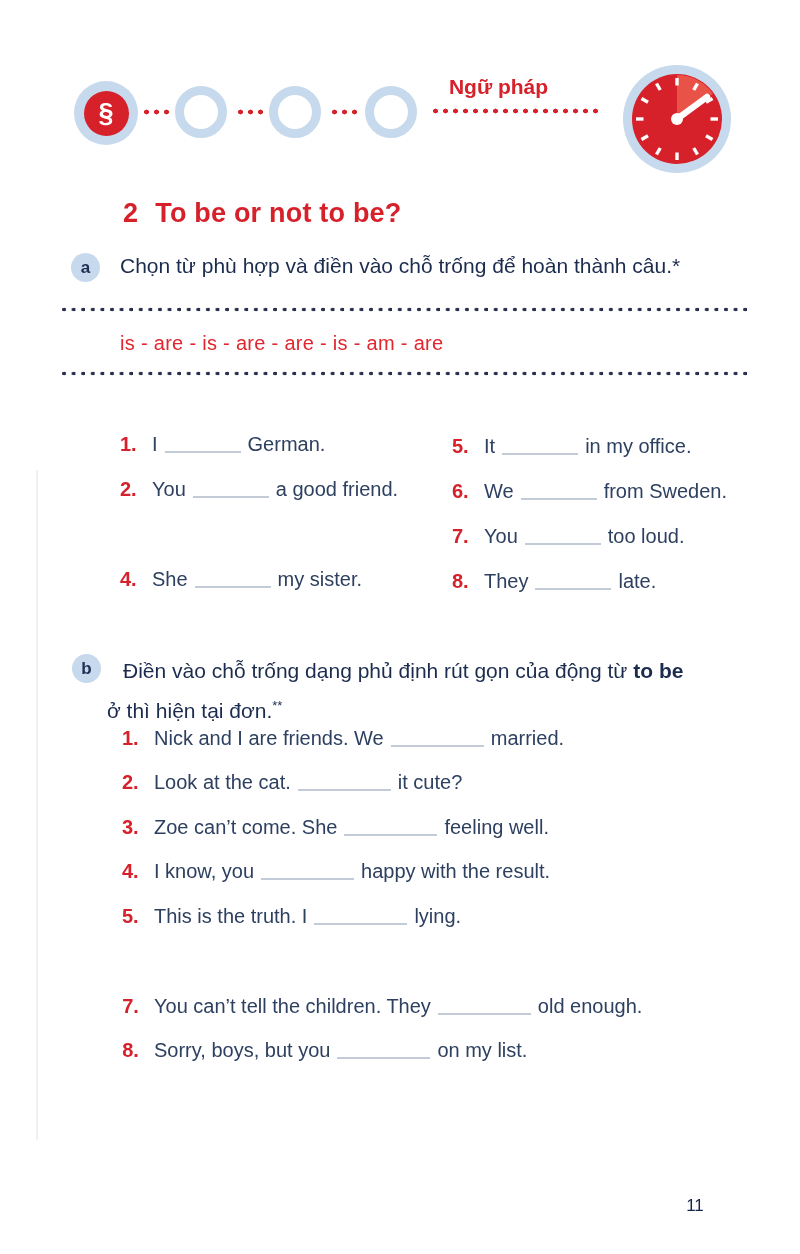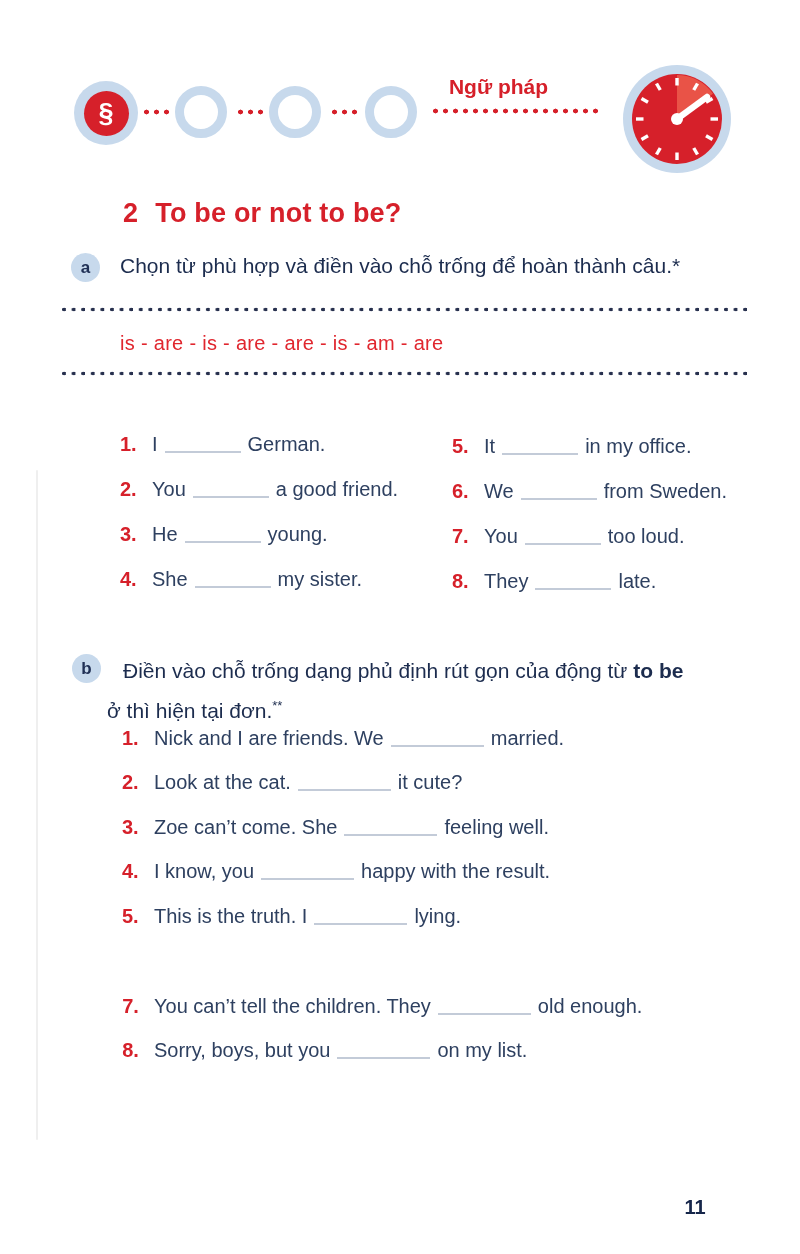--- a/index.html
+++ b/index.html
@@ -90,21 +90,21 @@
   .b-row.shift .num{width:47px;}
   .blank{
     display:inline-block;height:15px;position:relative;top:2px;
     border-bottom:2px solid #c3cbd8;margin:0 7px;
   }
   .blank-a{width:76px;}
   .blank-b{width:93px;}
   
   .page-num{
     position:absolute;left:678px;top:1196px;width:34px;text-align:center;
-    color:#16264a;font-size:20px;font-weight:bold;
+    color:#16264a;font-size:17px;font-weight:normal;
   }
   .edge-line{
     position:absolute;left:36px;top:470px;width:2px;height:670px;
     background:rgba(120,120,125,0.12);border-radius:2px;
   }
 </style>
 </head>
 <body>
 
 <div class="page">
@@ -158,23 +158,20 @@
   <div class="dotline dl1"></div>
   <div class="word-bank">is - are - is - are - are - is - am - are</div>
   <div class="dotline dl2"></div>
 
   <div class="item-row a-left" style="top:433px">
     <span class="num">1.</span><span>I</span><span class="blank blank-a"></span><span>German.</span>
   </div>
   <div class="item-row a-left" style="top:478px">
     <span class="num">2.</span><span>You</span><span class="blank blank-a"></span><span>a good friend.</span>
   </div>
-  <div class="item-row a-left" style="top:523px">
-    <span class="num">3.</span><span>He</span><span class="blank blank-a"></span><span>young.</span>
-  </div>
   <div class="item-row a-left" style="top:568px">
     <span class="num">4.</span><span>She</span><span class="blank blank-a"></span><span>my sister.</span>
   </div>
 
   <div class="item-row a-right" style="top:435px">
     <span class="num">5.</span><span>It</span><span class="blank blank-a"></span><span>in my office.</span>
   </div>
   <div class="item-row a-right" style="top:480px">
     <span class="num">6.</span><span>We</span><span class="blank blank-a"></span><span>from Sweden.</span>
   </div>

